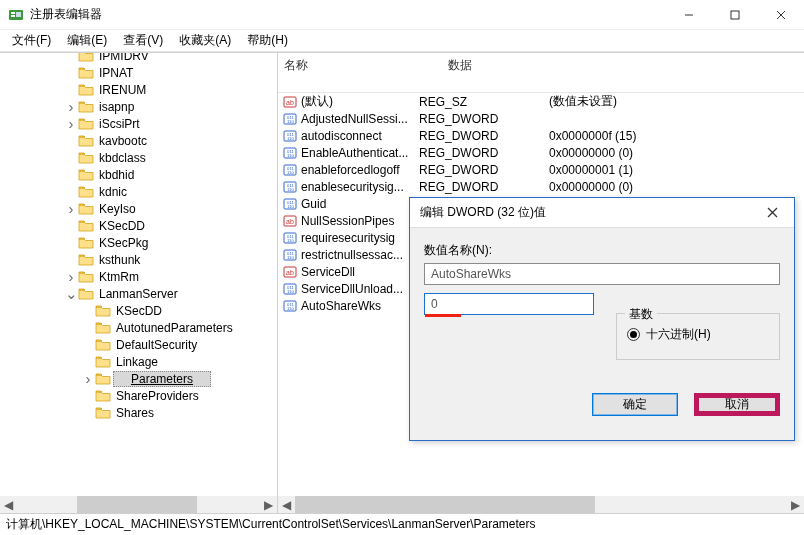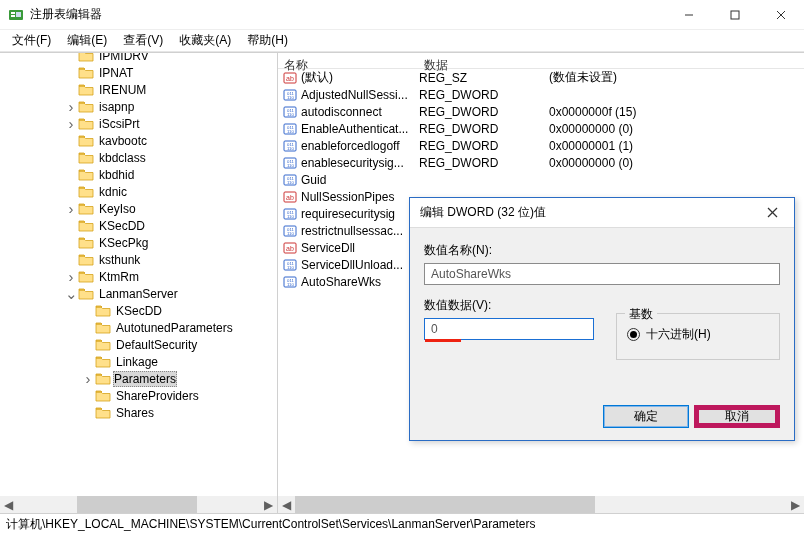--- a/index.html
+++ b/index.html
@@ -13,26 +13,26 @@
   .menubar { height: 22px; display: flex; align-items: center; padding-left: 4px; border-bottom: 1px solid #e6e6e6; }
   .menuitem { padding: 2px 8px; font-size: 12px; }
   .content { position: relative; height: 461px; display: flex; border-top: 1px solid #d0d0d0; }
   .leftpane { width: 278px; height: 100%; position: relative; overflow: hidden; border-right: 1px solid #d0d0d0; }
   .tree { position: absolute; left: -20px; top: -6px; width: 330px; }
   .node { display: flex; align-items: center; height: 17px; white-space: nowrap; }
   .exp { width: 12px; text-align: center; color: #666; font-size: 15px; line-height: 12px; display: inline-block; }
   .folder { width: 16px; height: 14px; margin: 0 2px 0 1px; display: inline-flex; align-items: center; justify-content: center; }
   .folder svg { width: 16px; height: 14px; }
   .label { padding: 1px 3px; }
-  .label.sel { background: #d8d8d8; border: 1px dotted #888; padding: 0 0; }
+  .label.sel { background: #d8d8d8; border: 1px dotted #888; padding: 0 17px; text-decoration: underline; }
   .hscroll { position: absolute; bottom: 0; left: 0; right: 0; height: 17px; background: #f0f0f0; display: flex; align-items: center; }
   .harrow { width: 17px; height: 17px; display: flex; align-items: center; justify-content: center; color: #606060; background: #f0f0f0; }
   .hthumb { background: #cdcdcd; height: 17px; }
   .rightpane { flex: 1; position: relative; overflow: hidden; }
-  .listhdr { display: flex; height: 16px; border-bottom: 1px solid #e6e6e6; }
+  .listhdr { display: flex; height: 40px; border-bottom: 1px solid #e6e6e6; gap: 24px; }
   .col { padding: 4px 6px; font-size: 12px; color: #333; }
   .row { display: flex; align-items: center; height: 17px; padding-left: 4px; }
   .ico { width: 16px; height: 16px; margin-right: 3px; display: inline-flex; align-items: center; justify-content: center; }
   .ico svg { width: 14px; height: 14px; }
   .rcell { padding-right: 4px; white-space: nowrap; overflow: hidden; text-overflow: ellipsis; }
   .hl { position: absolute; height: 3px; background: #e21; }
   .statusbar { height: 22px; border-top: 1px solid #d0d0d0; display: flex; align-items: center; padding-left: 6px; font-size: 12px; }
 
   .dialog { position: absolute; left: 409px; top: 197px; width: 386px; height: 244px; background: #f0f0f0; border: 1px solid #2a6cc4; box-shadow: 2px 2px 6px rgba(0,0,0,0.18); }
   .dlg-title { height: 30px; background: #fff; display: flex; align-items: center; padding-left: 10px; border-bottom: 1px solid #ddd; }
@@ -42,21 +42,21 @@
   .dlg-label { font-size: 12px; margin-top: 4px; margin-bottom: 4px; }
   .dlg-input { width: 100%; height: 22px; border: 1px solid #8b8b8b; background: #fff; padding: 2px 6px; font-size: 12px; color: #555; }
   .dlg-row { display: flex; margin-top: 8px; gap: 22px; }
   .dlg-left { width: 170px; }
   .dlg-right { flex: 1; }
   .fieldset { border: 1px solid #ccc; padding: 6px 10px 10px 10px; position: relative; margin-top: 20px; }
   .legend { position: absolute; top: -8px; left: 8px; background: #f0f0f0; padding: 0 4px; font-size: 12px; }
   .radio-row { display: flex; align-items: center; gap: 6px; margin: 6px 0; font-size: 12px; }
   .radio { width: 13px; height: 13px; border: 1px solid #333; border-radius: 50%; display: inline-flex; align-items: center; justify-content: center; }
   .radio.on::after { content: ""; width: 7px; height: 7px; background: #000; border-radius: 50%; }
-  .dlg-btns { position: absolute; bottom: 12px; right: 14px; display: flex; gap: 5px; margin-top: 35px; }
+  .dlg-btns { position: absolute; bottom: 24px; right: 14px; display: flex; gap: 16px; margin-top: 35px; }
   .btn { width: 86px; height: 23px; background: #e1e1e1; border: 5px solid #be185d; display: flex; align-items: center; justify-content: center; font-size: 12px; }
   .btn.default { border: 1px solid #0078d7; box-shadow: 0 0 0 1px #81b5e8 inset; }
   .dlg-val-box { position: relative; }
   .val-ul { position: absolute; left: 1px; bottom: -2px; width: 36px; height: 3px; background: #e21; }
   .overflow-num { position:absolute; right: -13px; top: 203px; font-size:12px; }
 </style>
 </head>
 <body>
 
 <div class="titlebar">
@@ -514,21 +514,20 @@
           <line x1="1" y1="1" x2="10" y2="10" stroke="#333" stroke-width="1.3"></line>
           <line x1="10" y1="1" x2="1" y2="10" stroke="#333" stroke-width="1.3"></line>
         </svg>
     </div>
   </div>
   <div class="dlg-body">
     <div class="dlg-label">数值名称(N):</div>
     <input class="dlg-input" readonly="" value="AutoShareWks" style="">
     <div class="dlg-row">
       <div class="dlg-left">
-        <div class="dlg-label">数值数据(V):</div>
         <div class="dlg-val-box">
           <input class="dlg-input" style="border: 1px solid rgb(26, 111, 212);" value="0">
           <div class="val-ul"></div>
         </div>
       </div>
       <div class="dlg-right">
         <div class="fieldset">
           <span class="legend">基数</span>
           <div class="radio-row">
             <span class="radio on"></span>

